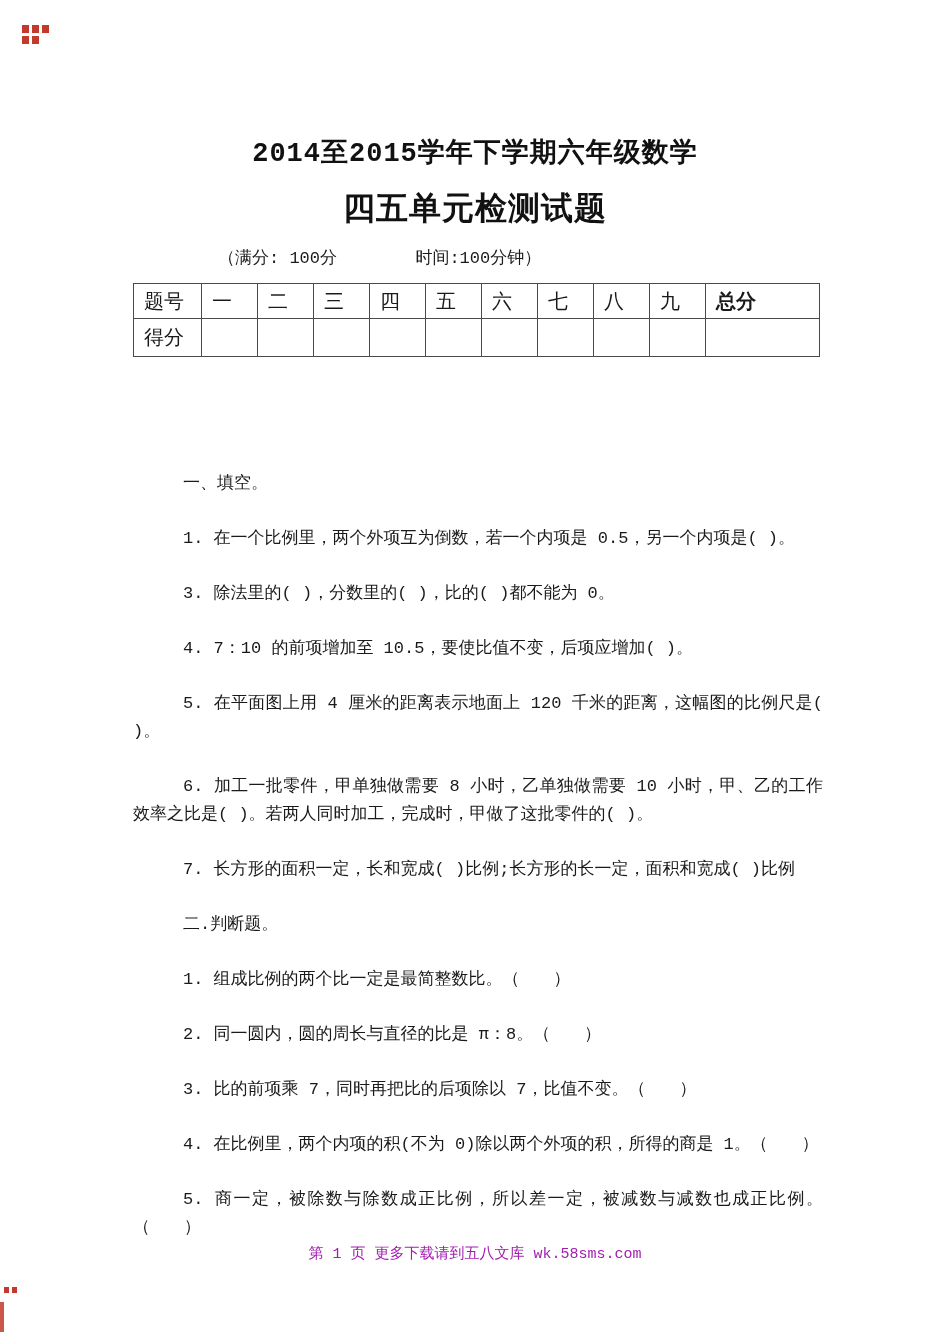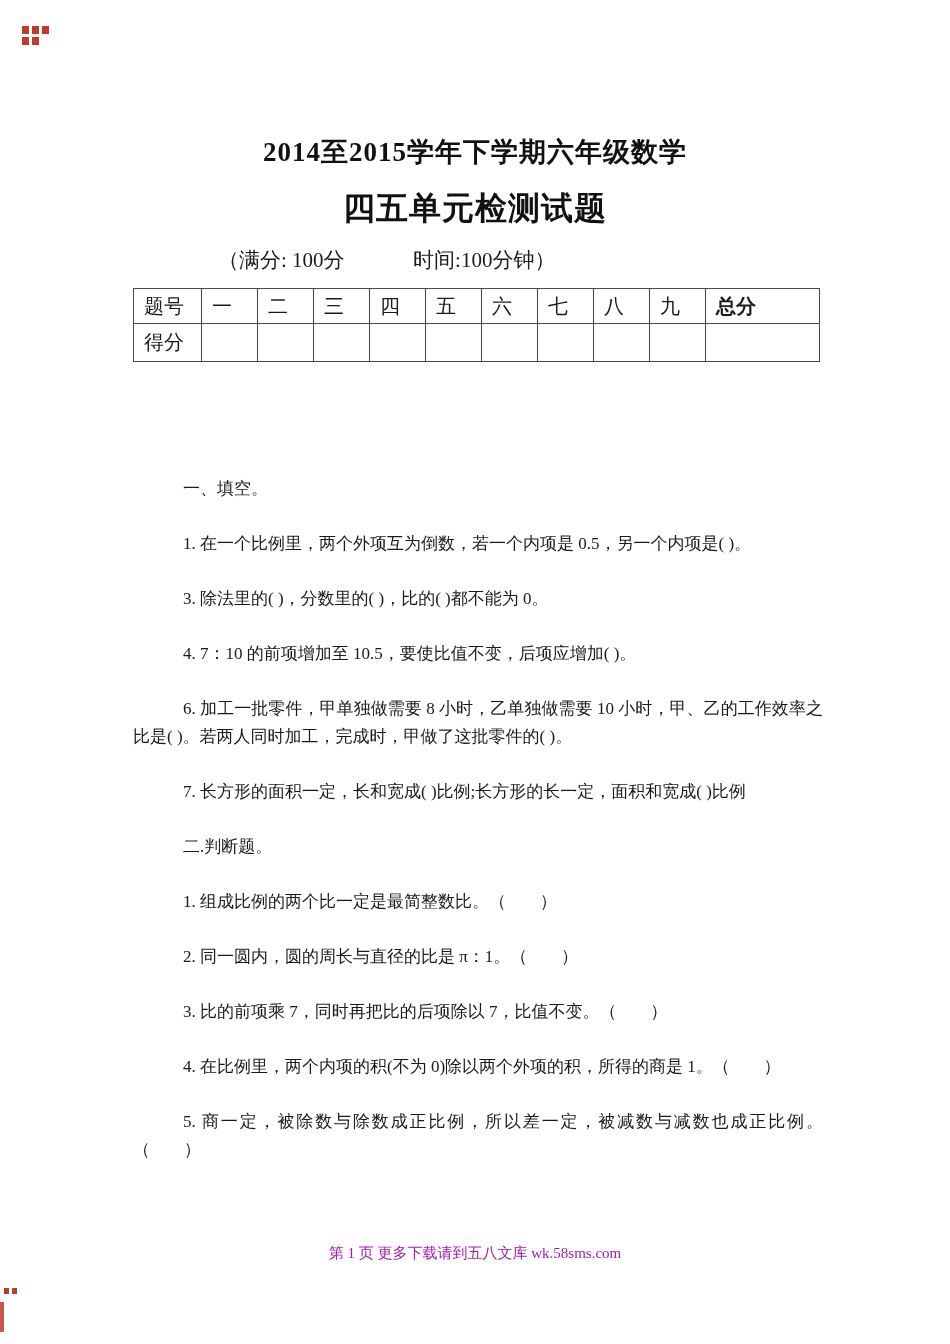--- a/index.html
+++ b/index.html
@@ -2,21 +2,21 @@
 <html><head>
 <meta charset="utf-8">
 <style>
   html, body { margin: 0; padding: 0; background: #ffffff; }
   .page {
     position: relative;
     width: 950px;
     height: 1344px;
     background: #ffffff;
     overflow: hidden;
-    font-family: Liberation Serif, serif;
+    font-family: Liberation Mono, monospace;
     color: #1a1a1a;
   }
 
   
   .wm { position: absolute; line-height: 10px; }
   .wm-tl { left: 22px; top: 24px; }
   .wm-bl { left: 4px; top: 1284px; }
   .wm .row { display: block; height: 11px; }
   .wm .dot {
     display: inline-block;
@@ -44,21 +44,21 @@
   .doc-title2 {
     margin-top: 17px;
     text-align: center;
     font-size: 32px;
     font-weight: bold;
     color: #111;
     letter-spacing: 1px;
   }
   .info-line {
     margin: 15px 0 0 218px;
-    font-size: 21px;
+    font-size: 17px;
   }
   .info-line .gap { display: inline-block; width: 58px; }
 
   table.score-table {
     margin: 14px 0 0 133px;
     border-collapse: collapse;
     table-layout: fixed;
     width: 685px;
     font-size: 20px;
   }
@@ -149,25 +149,26 @@
       <td class="c-total"></td>
     </tr>
   </tbody>
     </table>
 
   <div class="questions">
     <p class="q">一、填空。</p>
     <p class="q">1. 在一个比例里，两个外项互为倒数，若一个内项是 0.5，另一个内项是( )。</p>
     <p class="q">3. 除法里的( )，分数里的( )，比的( )都不能为 0。</p>
     <p class="q">4. 7：10 的前项增加至 10.5，要使比值不变，后项应增加( )。</p>
+    <p class="q">5. 在平面图上用 4 厘米的距离表示地面上 120 千米的距离，这幅图的比例尺是( )。</p>
     <p class="q">6. 加工一批零件，甲单独做需要 8 小时，乙单独做需要 10 小时，甲、乙的工作效率之比是( )。若两人同时加工，完成时，甲做了这批零件的( )。</p>
     <p class="q">7. 长方形的面积一定，长和宽成( )比例;长方形的长一定，面积和宽成( )比例</p>
     <p class="q">二.判断题。</p>
     <p class="q">1. 组成比例的两个比一定是最简整数比。（　　）</p>
-    <p class="q">2. 同一圆内，圆的周长与直径的比是 π：1。（　　）</p>
+    <p class="q">2. 同一圆内，圆的周长与直径的比是 π：8。（　　）</p>
     <p class="q">3. 比的前项乘 7，同时再把比的后项除以 7，比值不变。（　　）</p>
     <p class="q">4. 在比例里，两个内项的积(不为 0)除以两个外项的积，所得的商是 1。（　　）</p>
     <p class="q">5. 商一定，被除数与除数成正比例，所以差一定，被减数与减数也成正比例。（　　）</p>
   </div>
 
   <div class="footer">第 1 页 更多下载请到五八文库 wk.58sms.com</div>
 
 </div>
 
 </body></html>

